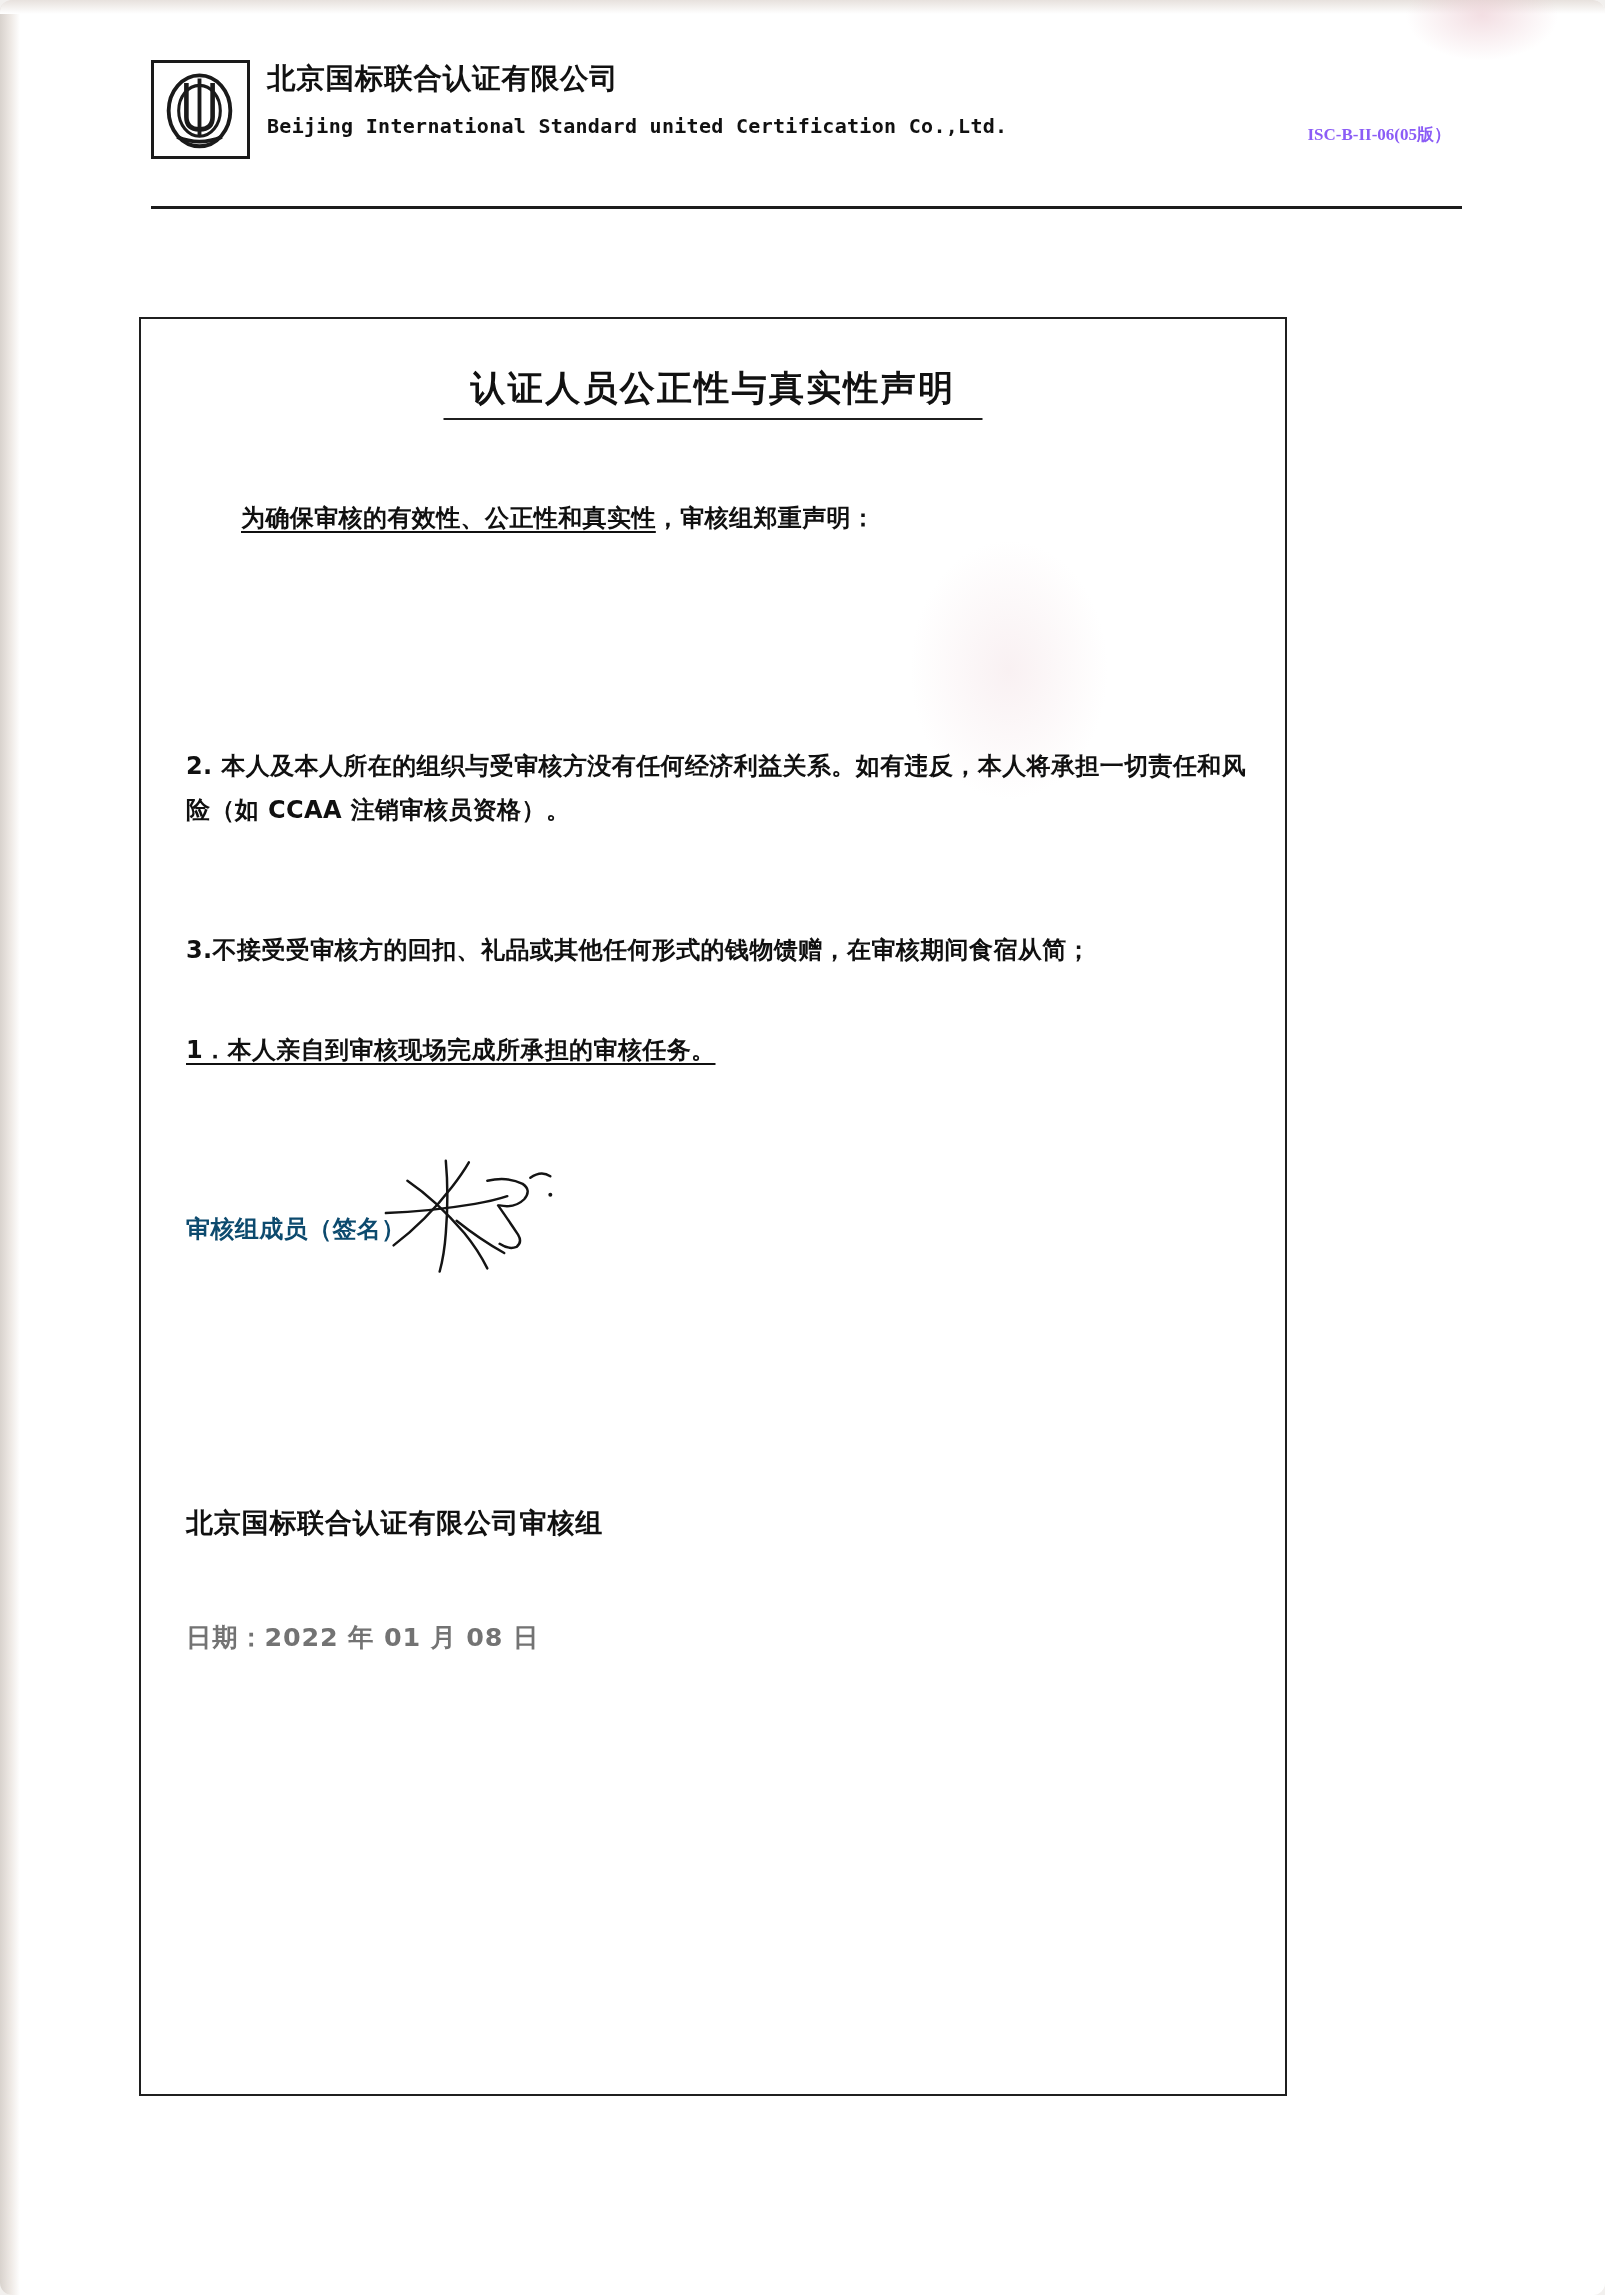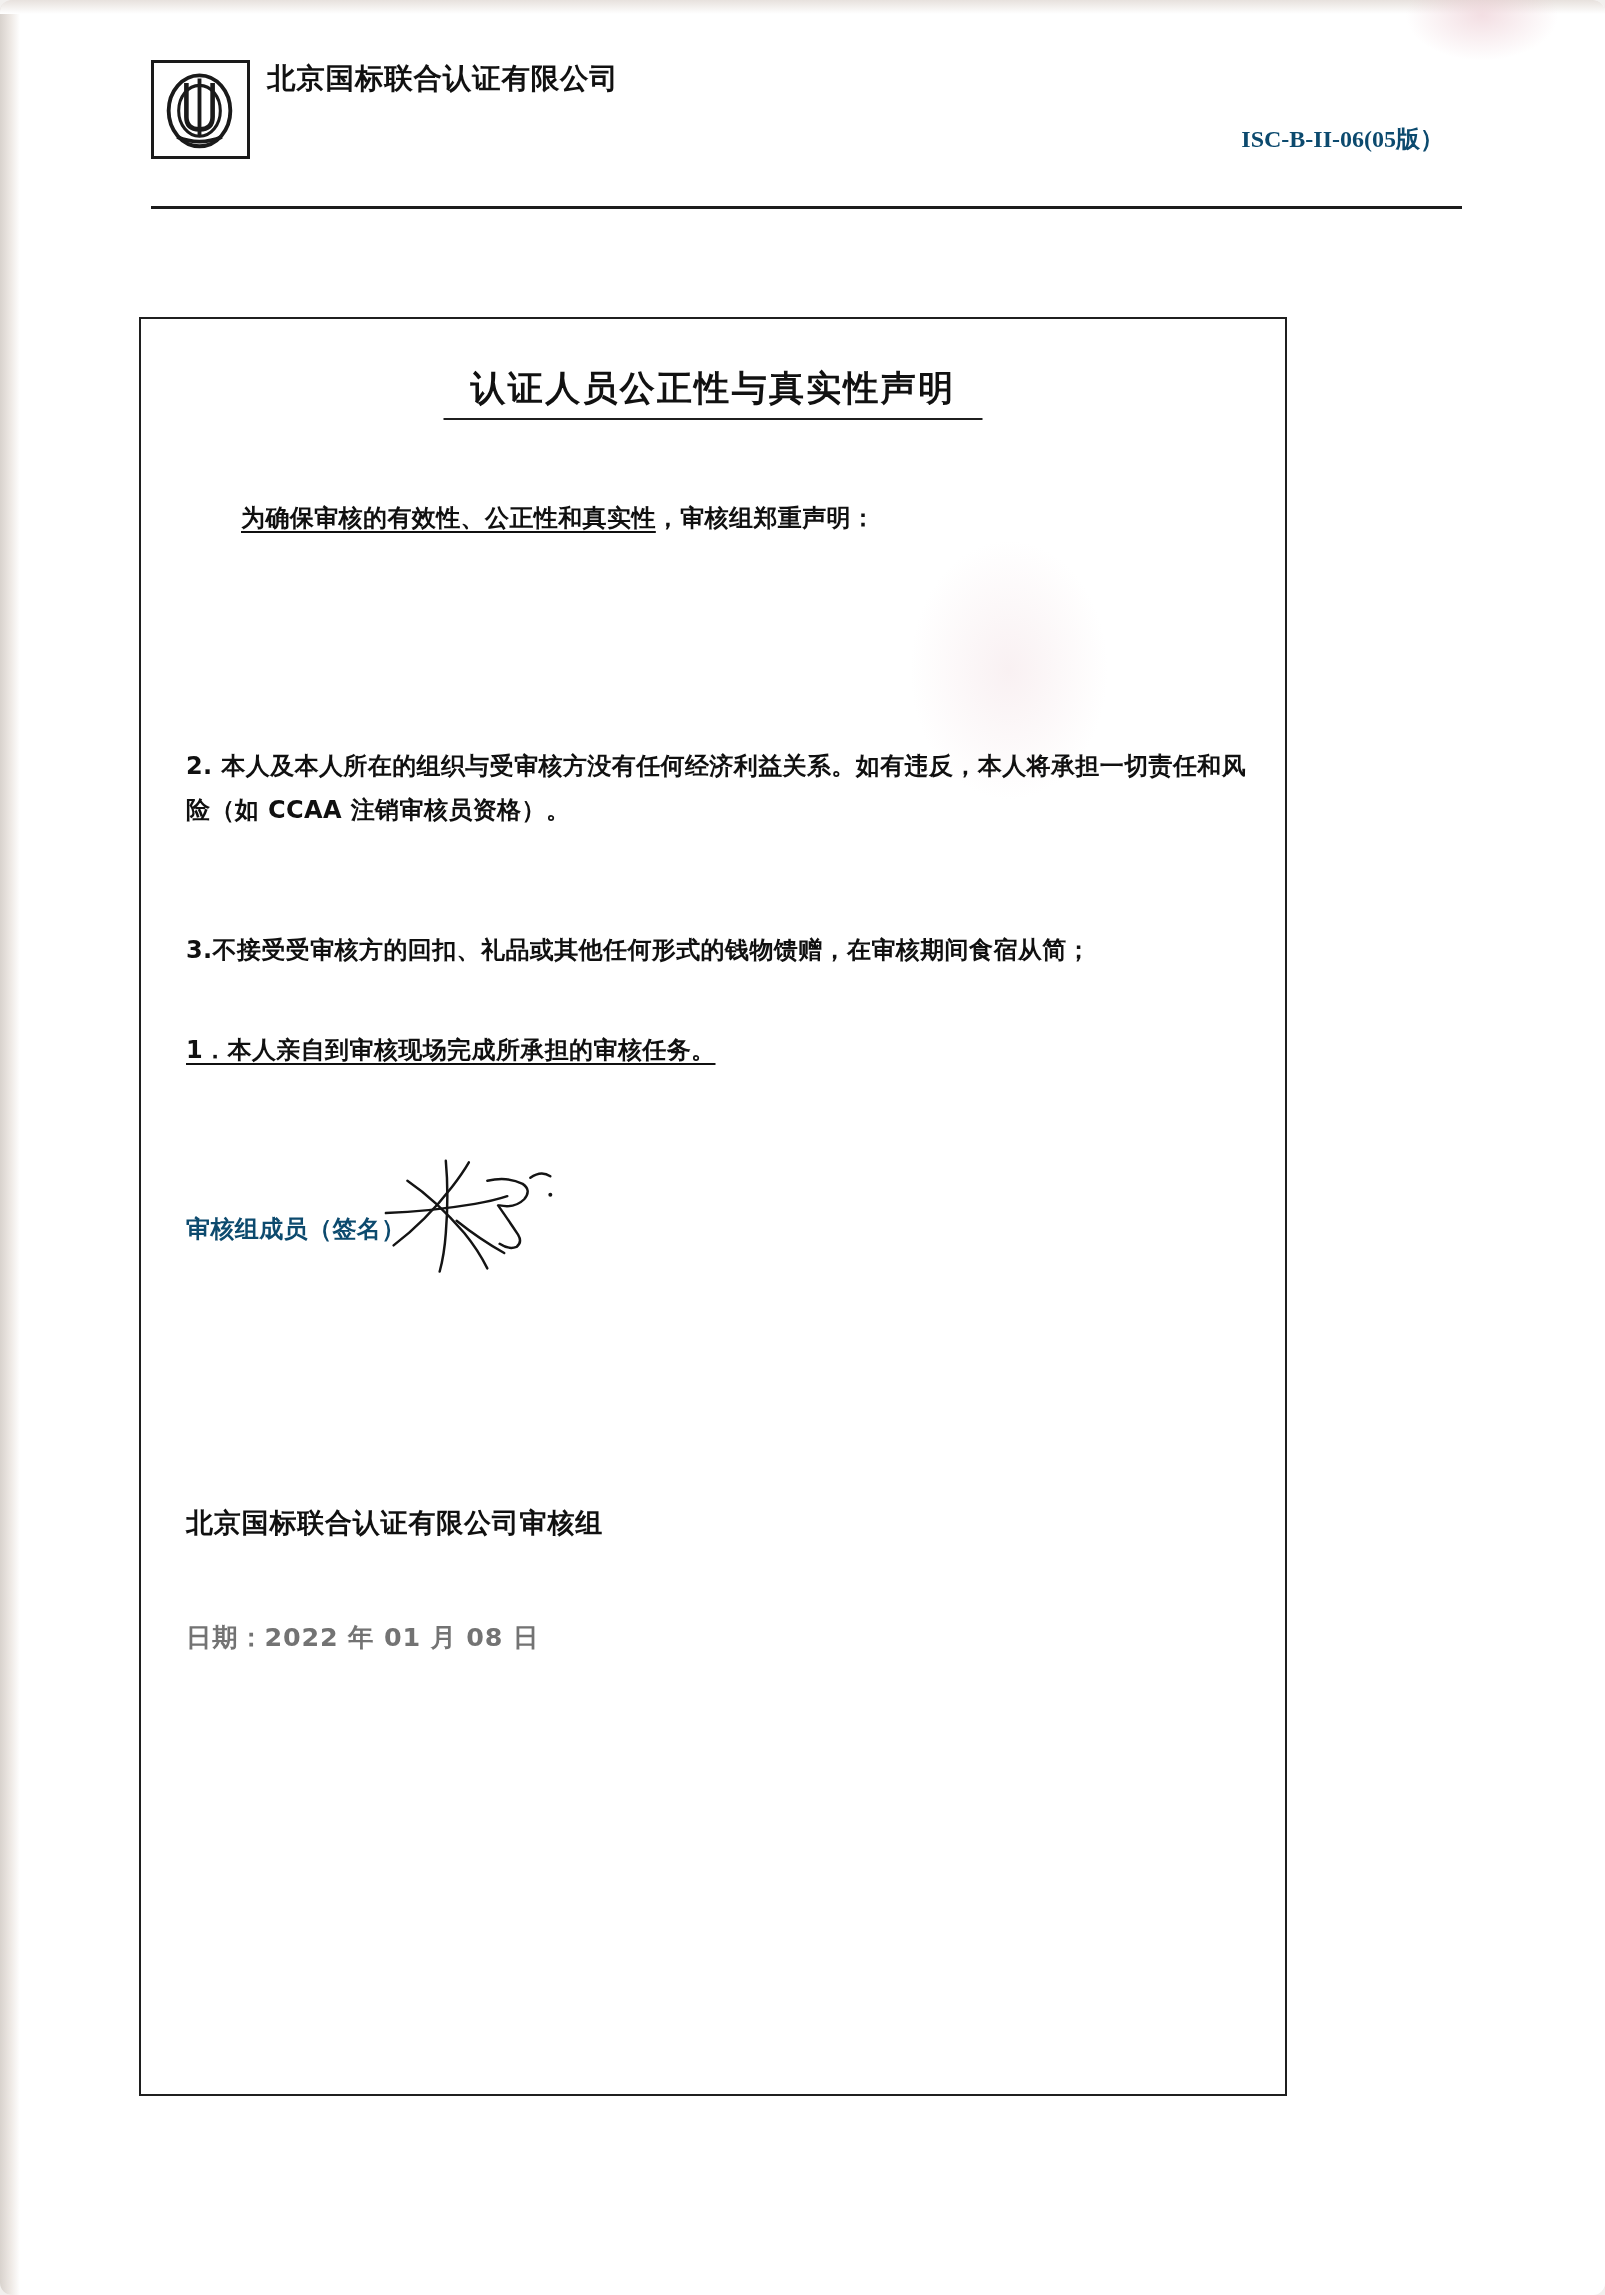--- a/index.html
+++ b/index.html
@@ -84,26 +84,26 @@
     font-family: "DejaVu Sans Mono", monospace;
     font-size: 20px;
     font-weight: 700;
     letter-spacing: 0.3px;
     color: #111;
     margin-top: 17px;
     white-space: nowrap;
   }
   .doc-code {
     position: absolute;
-    right: 17px;
+    right: 10px;
     top: 68px;
     font-family: "Liberation Serif", serif;
-    font-size: 24px;
+    font-size: 17px;
     font-weight: 600;
-    color: #0c4a6e;
+    color: #8b5cf6;
     white-space: nowrap;
   }
   .header-rule {
     position: absolute;
     left: 151px;
     top: 206px;
     width: 1311px;
     height: 0;
     border-top: 3.1px solid #1c1c1c;
   }
@@ -228,20 +228,21 @@
         <ellipse cx="59" cy="62" rx="40" ry="46" fill="none" stroke="#1a1a1a" stroke-width="5"></ellipse>
         <ellipse cx="59" cy="62" rx="27" ry="33" fill="none" stroke="#1a1a1a" stroke-width="4"></ellipse>
         <path d="M42 26 L42 70 Q42 86 59 86 Q76 86 76 70 L76 26" fill="none" stroke="#1a1a1a" stroke-width="6"></path>
         <path d="M59 20 L59 96" stroke="#1a1a1a" stroke-width="5"></path>
         <path d="M30 96 Q59 108 88 96" fill="none" stroke="#1a1a1a" stroke-width="5"></path>
       </svg>
     </div>
 
     <div class="org-names">
       <div class="org-cn">北京国标联合认证有限公司</div>
+      <div class="org-en">Beijing International Standard united Certification Co.,Ltd.</div>
     </div>
 
     <div class="doc-code">ISC-B-II-06(05版）</div>
   </div>
 
   <div class="header-rule"></div>
 
   <div class="frame">
 
     <div class="title">认证人员公正性与真实性声明</div>

